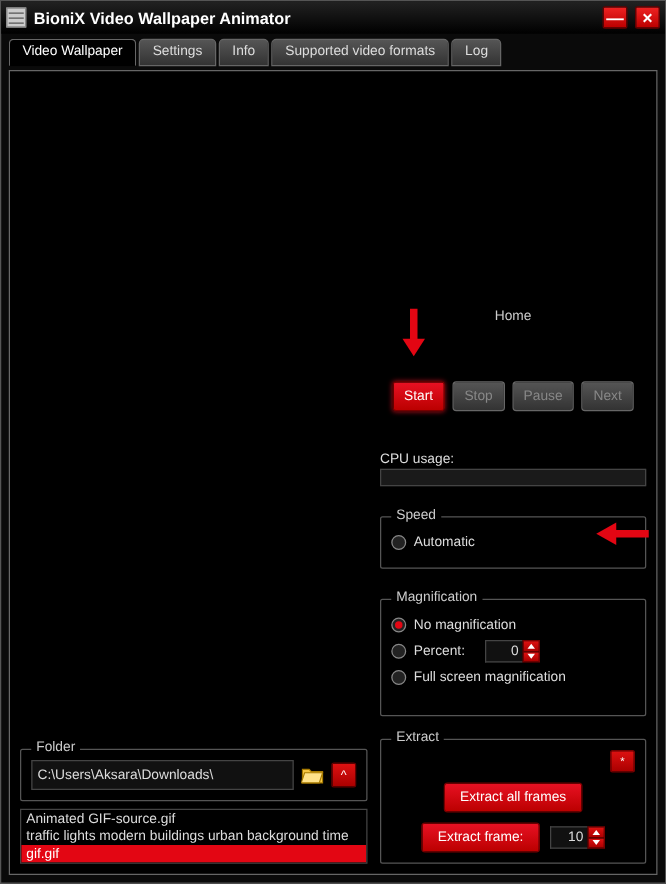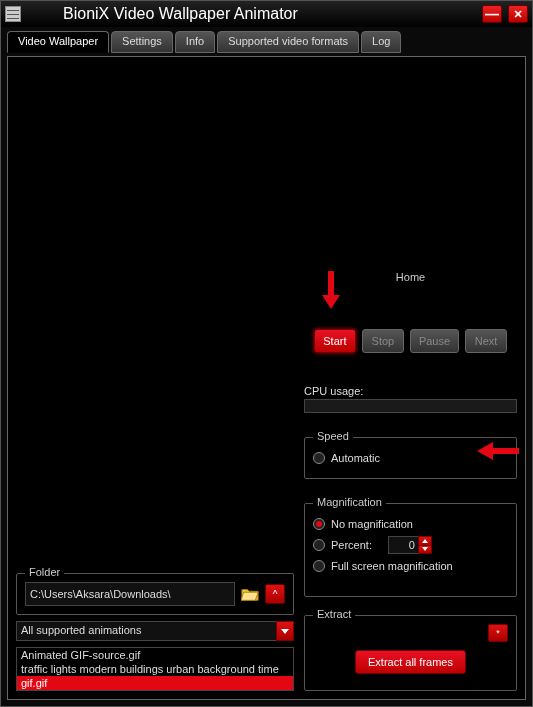--- a/index.html
+++ b/index.html
@@ -33,23 +33,22 @@
     border: 1px solid #888;
     display: flex;
     flex-direction: column;
     justify-content: space-around;
     padding: 1px;
   }
   .titlebar .appicon span { height: 1px; background: #555; }
   .titlebar .title {
     flex: 1;
     color: #fff;
-    font-weight: normal;
-    font-size: 16px;
-    margin-left: 36px;
+    font-weight: bold;
+    font-size: 13px;
   }
   .winbtn {
     width: 20px; height: 18px;
     background: linear-gradient(#e22, #b00);
     border: 1px solid #600;
     border-radius: 2px;
     color: #fff;
     display: flex; align-items: center; justify-content: center;
     font-weight: bold;
     font-size: 11px;
@@ -344,24 +343,20 @@
             <div class="folderbutton">
               <svg viewBox="0 0 20 16">
                 <path d="M1 3 h6 l2 2 h10 v10 h-18 z" fill="#f5c542" stroke="#a87b00"></path>
                 <path d="M3 6 h16 l-3 9 h-16 z" fill="#ffe28a" stroke="#a87b00"></path>
               </svg>
             </div>
             <button class="upbutton">^</button>
           </div>
         </div>
 
-        <div class="combo">
-          <div class="combotxt">All supported animations</div>
-          <div class="combobtn"></div>
-        </div>
 
         <div class="filelist" id="filelist">
             <div class="item">Animated GIF-source.gif</div>
             <div class="item">traffic lights modern buildings urban background time</div>
             <div class="item selected">gif.gif</div>
           </div>
       </div>
 
       <div class="rightcol" style="position:relative;">
         <div class="homehdr">Home</div>
@@ -411,20 +406,30 @@
         </div>
 
         <div class="groupbox extractgroup">
           <div class="legend">Extract</div>
           <div style="display:flex; justify-content:flex-end; margin-bottom:8px;">
             <div class="smallred">*</div>
           </div>
           <div style="display:flex; justify-content:center; margin-bottom:8px;">
             <button class="redbtn">Extract all frames</button>
           </div>
+          <div style="display:flex; justify-content:center; align-items:center; gap:8px;">
+            <button class="redbtn">Extract frame:</button>
+            <span class="spinner">
+              <input value="10" style="">
+              <span class="spinbtns">
+                <span class="sbtn up"></span>
+                <span class="sbtn down"></span>
+              </span>
+            </span>
+          </div>
         </div>
 
         <div class="arrow" style="top:-2px; left:14px;">
           <svg width="26" height="44">
             <line x1="13" y1="4" x2="13" y2="30" stroke="#e30613" stroke-width="6"></line>
             <polygon points="4,28 22,28 13,42" fill="#e30613"></polygon>
           </svg>
         </div>
         <div class="arrow" style="top:170px; right:-4px;">
           <svg width="46" height="24">

